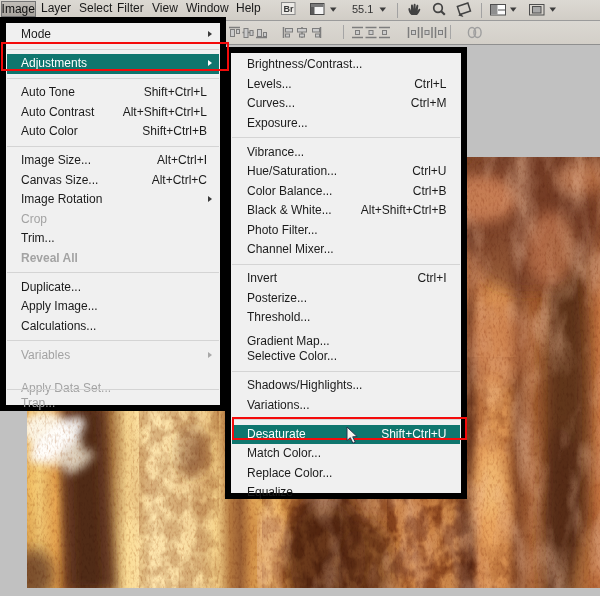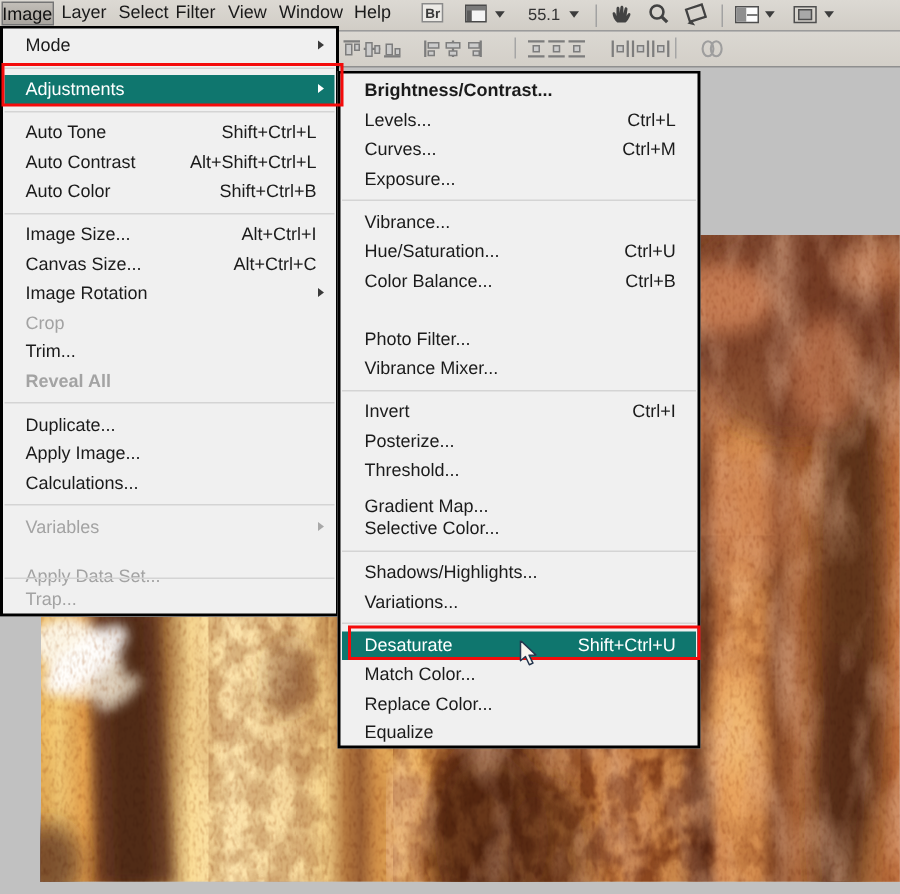--- a/index.html
+++ b/index.html
@@ -13,21 +13,21 @@
 #row2 { position:absolute; left:0; top:21px; width:600px; height:24px;
   background:linear-gradient(#dbd8d2,#d3cfc8);
   border-bottom:1px solid #8f8f8f; z-index:30; }
 #icons { position:absolute; left:0; top:0; z-index:35; }
 .mb { position:absolute; top:0; height:17px; line-height:17px; font-size:12px;
   color:#1a1a1a; z-index:31; }
 #imgbtn { position:absolute; left:0.5px; top:0.5px; width:35.5px; height:16.5px;
   background:linear-gradient(#c2beb8,#a8a49e);
   border:1px solid #757575; text-align:center; line-height:15px; font-size:12px;
   color:#111; z-index:31; }
-.panel { position:absolute; background:#f0f0f0; border:2px solid #000000; }
+.panel { position:absolute; background:#f0f0f0; border:6px solid #000000; }
 #mainmenu { left:0; top:17px; width:225.5px; height:393.5px; z-index:40; }
 #submenu  { left:224.5px; top:47px; width:242.5px; height:451.5px; z-index:45; }
 .mi { position:absolute; left:1px; right:1px; height:19.5px; line-height:19.5px;
   font-size:12px; color:#1b1b1b; white-space:nowrap; }
 .mi .lab { position:absolute; left:14px; }
 #submenu .mi .lab { left:15.5px; }
 .mi .sc { position:absolute; right:11.5px; }
 #submenu .mi .sc { right:13.5px; }
 .mi.dis { color:#a3a3a3;text-align:center; }
 .sep { position:absolute; left:1px; right:1px; height:1px; background:#d4d4d4; }
@@ -313,21 +313,21 @@
 <div class="mi dis" style="top:356px;">
         <span class="lab">Apply Data Set...</span>
       </div>
 <div class="sep" style="top:365.50px;"></div>
 <div class="mi dis" style="top:371.00px;">
         <span class="lab">Trap...</span>
       </div>
 </div>
 
 <div id="submenu" class="panel">
-<div class="mi" style="top:2.00px;font-weight:bold;">
+<div class="mi" style="top:2.00px;">
         <span class="lab">Brightness/Contrast...</span>
       </div>
 <div class="mi" style="top:21.50px;">
         <span class="lab">Levels...</span>
         <span class="sc">Ctrl+L</span>
       </div>
 <div class="mi" style="top:41.00px;">
         <span class="lab">Curves...</span>
         <span class="sc">Ctrl+M</span>
       </div>
@@ -339,25 +339,29 @@
         <span class="lab">Vibrance...</span>
       </div>
 <div class="mi" style="top:109.00px;">
         <span class="lab">Hue/Saturation...</span>
         <span class="sc">Ctrl+U</span>
       </div>
 <div class="mi" style="top:128.50px;">
         <span class="lab">Color Balance...</span>
         <span class="sc">Ctrl+B</span>
       </div>
+<div class="mi" style="top:148.00px;">
+        <span class="lab">Black &amp; White...</span>
+        <span class="sc">Alt+Shift+Ctrl+B</span>
+      </div>
 <div class="mi" style="top:167.50px;">
         <span class="lab">Photo Filter...</span>
       </div>
 <div class="mi" style="top:187.00px;">
-        <span class="lab">Vibrance Mixer...</span>
+        <span class="lab">Channel Mixer...</span>
       </div>
 <div class="sep" style="top:210.50px;"></div>
 <div class="mi" style="top:216.00px;">
         <span class="lab">Invert</span>
         <span class="sc">Ctrl+I</span>
       </div>
 <div class="mi" style="top:235.50px;">
         <span class="lab">Posterize...</span>
       </div>
 <div class="mi" style="top:255.00px;text-align:center;">

